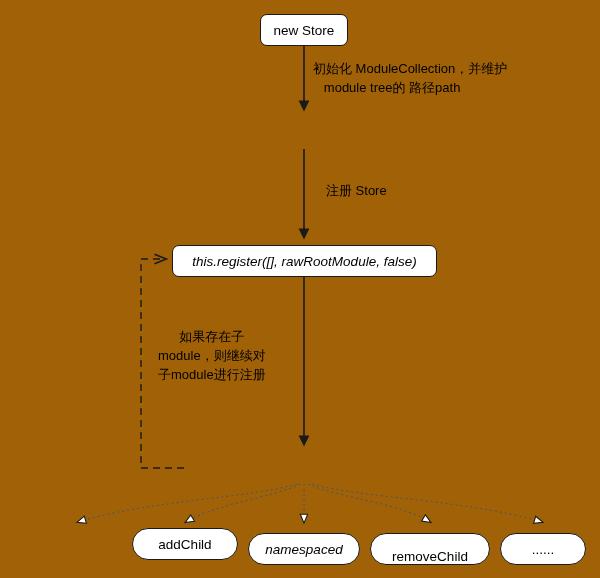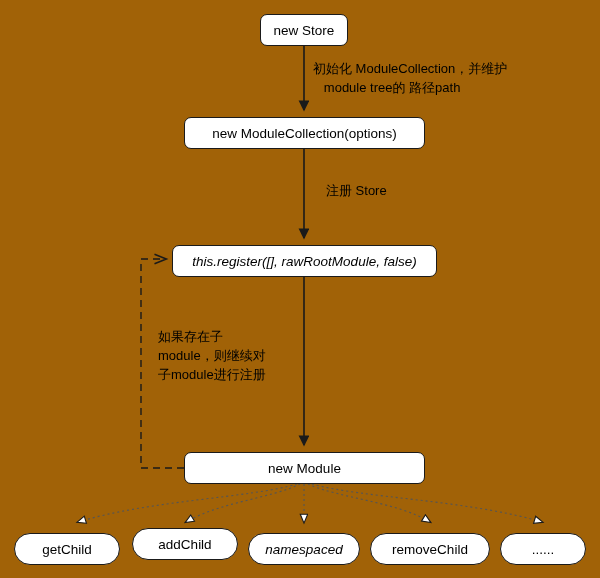--- a/index.html
+++ b/index.html
@@ -91,55 +91,46 @@
     <path d="M300,484 C272,498 220,502 186,522" fill="none" stroke="#555" stroke-width="1.1" stroke-dasharray="2,3" marker-end="url(#arrowHollow)"></path>
     <path d="M304,484 L304,522" fill="none" stroke="#555" stroke-width="1.1" stroke-dasharray="2,3" marker-end="url(#arrowHollow)"></path>
     <path d="M308,484 C338,498 398,502 430,522" fill="none" stroke="#555" stroke-width="1.1" stroke-dasharray="2,3" marker-end="url(#arrowHollow)"></path>
     <path d="M312,484 C362,498 468,500 542,522" fill="none" stroke="#555" stroke-width="1.1" stroke-dasharray="2,3" marker-end="url(#arrowHollow)"></path>
   </svg>
 
   <div class="node" style="left:260px; top:14px; width:88px; height:32px;">
     <span>new Store</span>
   </div>
 
-  <div class="node" style="left:184px; top:117px; width:241px; height:32px;">
-    <span>new ModuleCollection(options)</span>
-  </div>
 
   <div class="node" style="left:172px; top:245px; width:265px; height:32px;font-style:italic;">
     <span>this.register([], rawRootModule, false)</span>
   </div>
 
-  <div class="node" style="left:184px; top:452px; width:241px; height:32px;">
-    <span>new Module</span>
-  </div>
 
-  <div class="leaf" style="left:14px; top:533px; width:106px; height:32px;">
-    <span>getChild</span>
-  </div>
 
   <div class="leaf" style="left:132px; top:528px; width:106px; height:32px;">
     <span>addChild</span>
   </div>
 
   <div class="leaf" style="left:248px; top:533px; width:112px; height:32px;font-style:italic;">
     <span>namespaced</span>
   </div>
 
-  <div class="leaf" style="left:370px; top:533px; width:120px; height:32px;">
+  <div class="leaf" style="left:370px; top:533px; width:120px; height:32px;align-items:flex-end;">
     <span>removeChild</span>
   </div>
 
   <div class="leaf" style="left:500px; top:533px; width:86px; height:32px;">
     <span>......</span>
   </div>
 
   <div class="edge-label" style="left:313px; top:60px;">初始化 ModuleCollection，并维护
    module tree的 路径path</div>
 
   <div class="edge-label" style="left:326px; top:182px;">注册 Store</div>
 
 
-  <div class="edge-label" style="left:158px; top:328px;">如果存在子
+  <div class="edge-label" style="left:158px; top:328px;text-align:center;">如果存在子
 module，则继续对
 子module进行注册</div>
 
 </div>
 
 </body></html>

